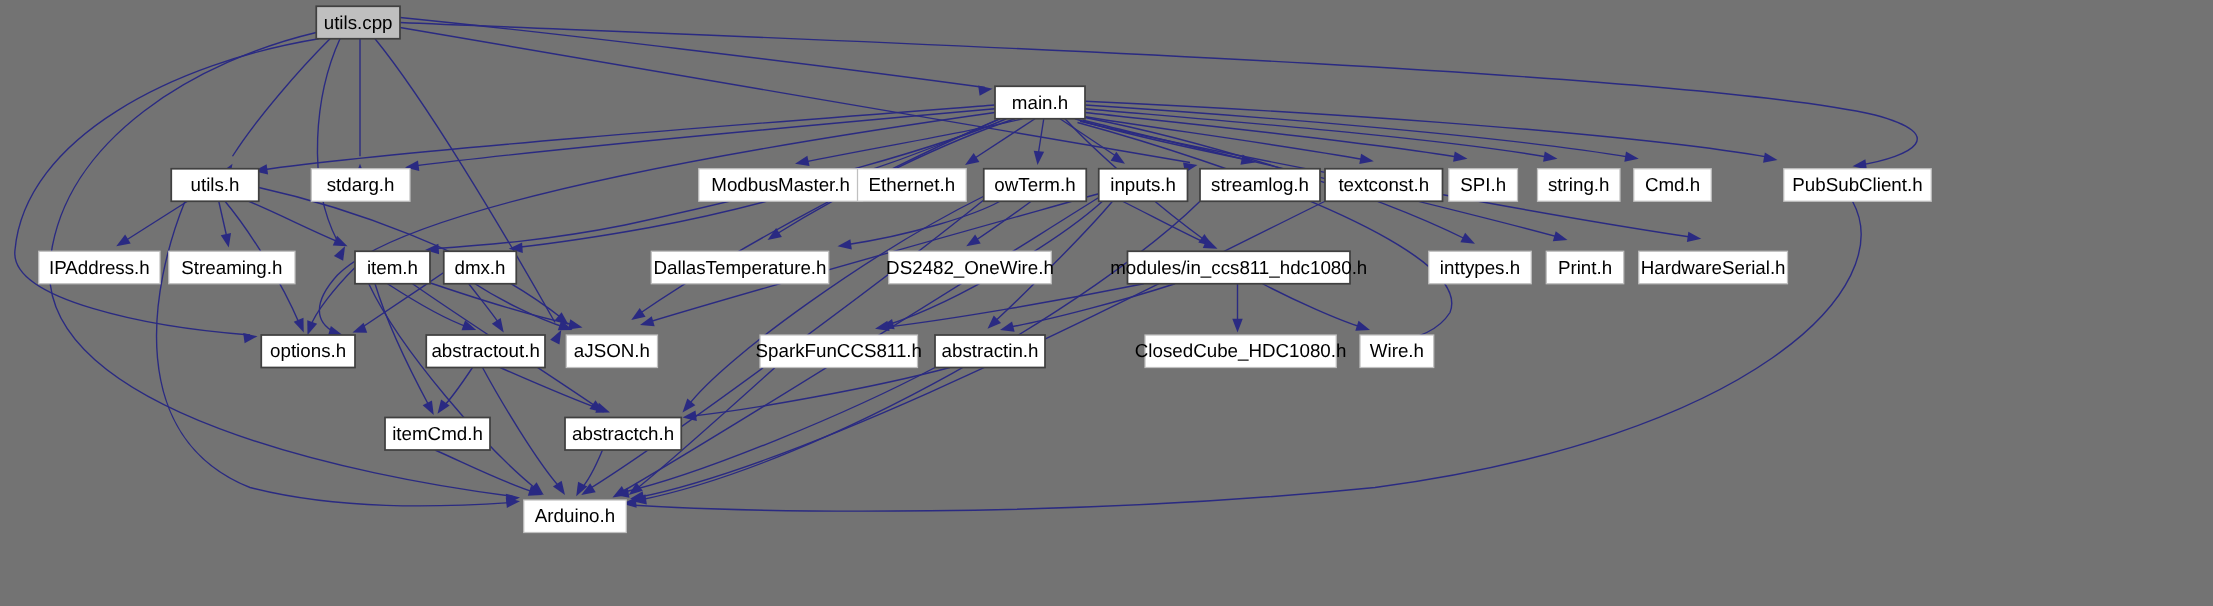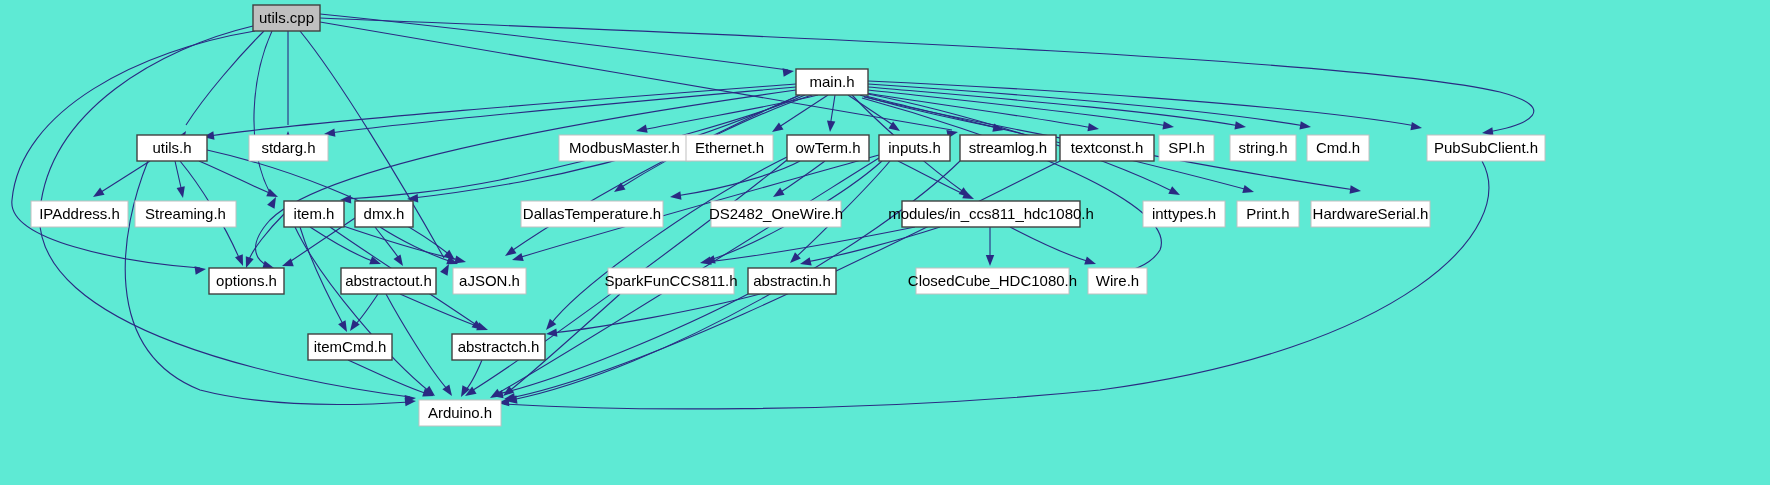--- a/index.html
+++ b/index.html
@@ -4,21 +4,21 @@
 <style>
   html, body {
     margin: 0;
     padding: 0;
     background: #ffffff;
   }
   #graph-root {
     position: relative;
     width: 1770px;
     height: 485px;
-    background: #5eead4;
+    background: #737373;
     font-family: "Liberation Sans", sans-serif;
     overflow: hidden;
   }
   svg#graph-svg {
     position: absolute;
     left: 0;
     top: 0;
     width: 1770px;
     height: 485px;
   }

